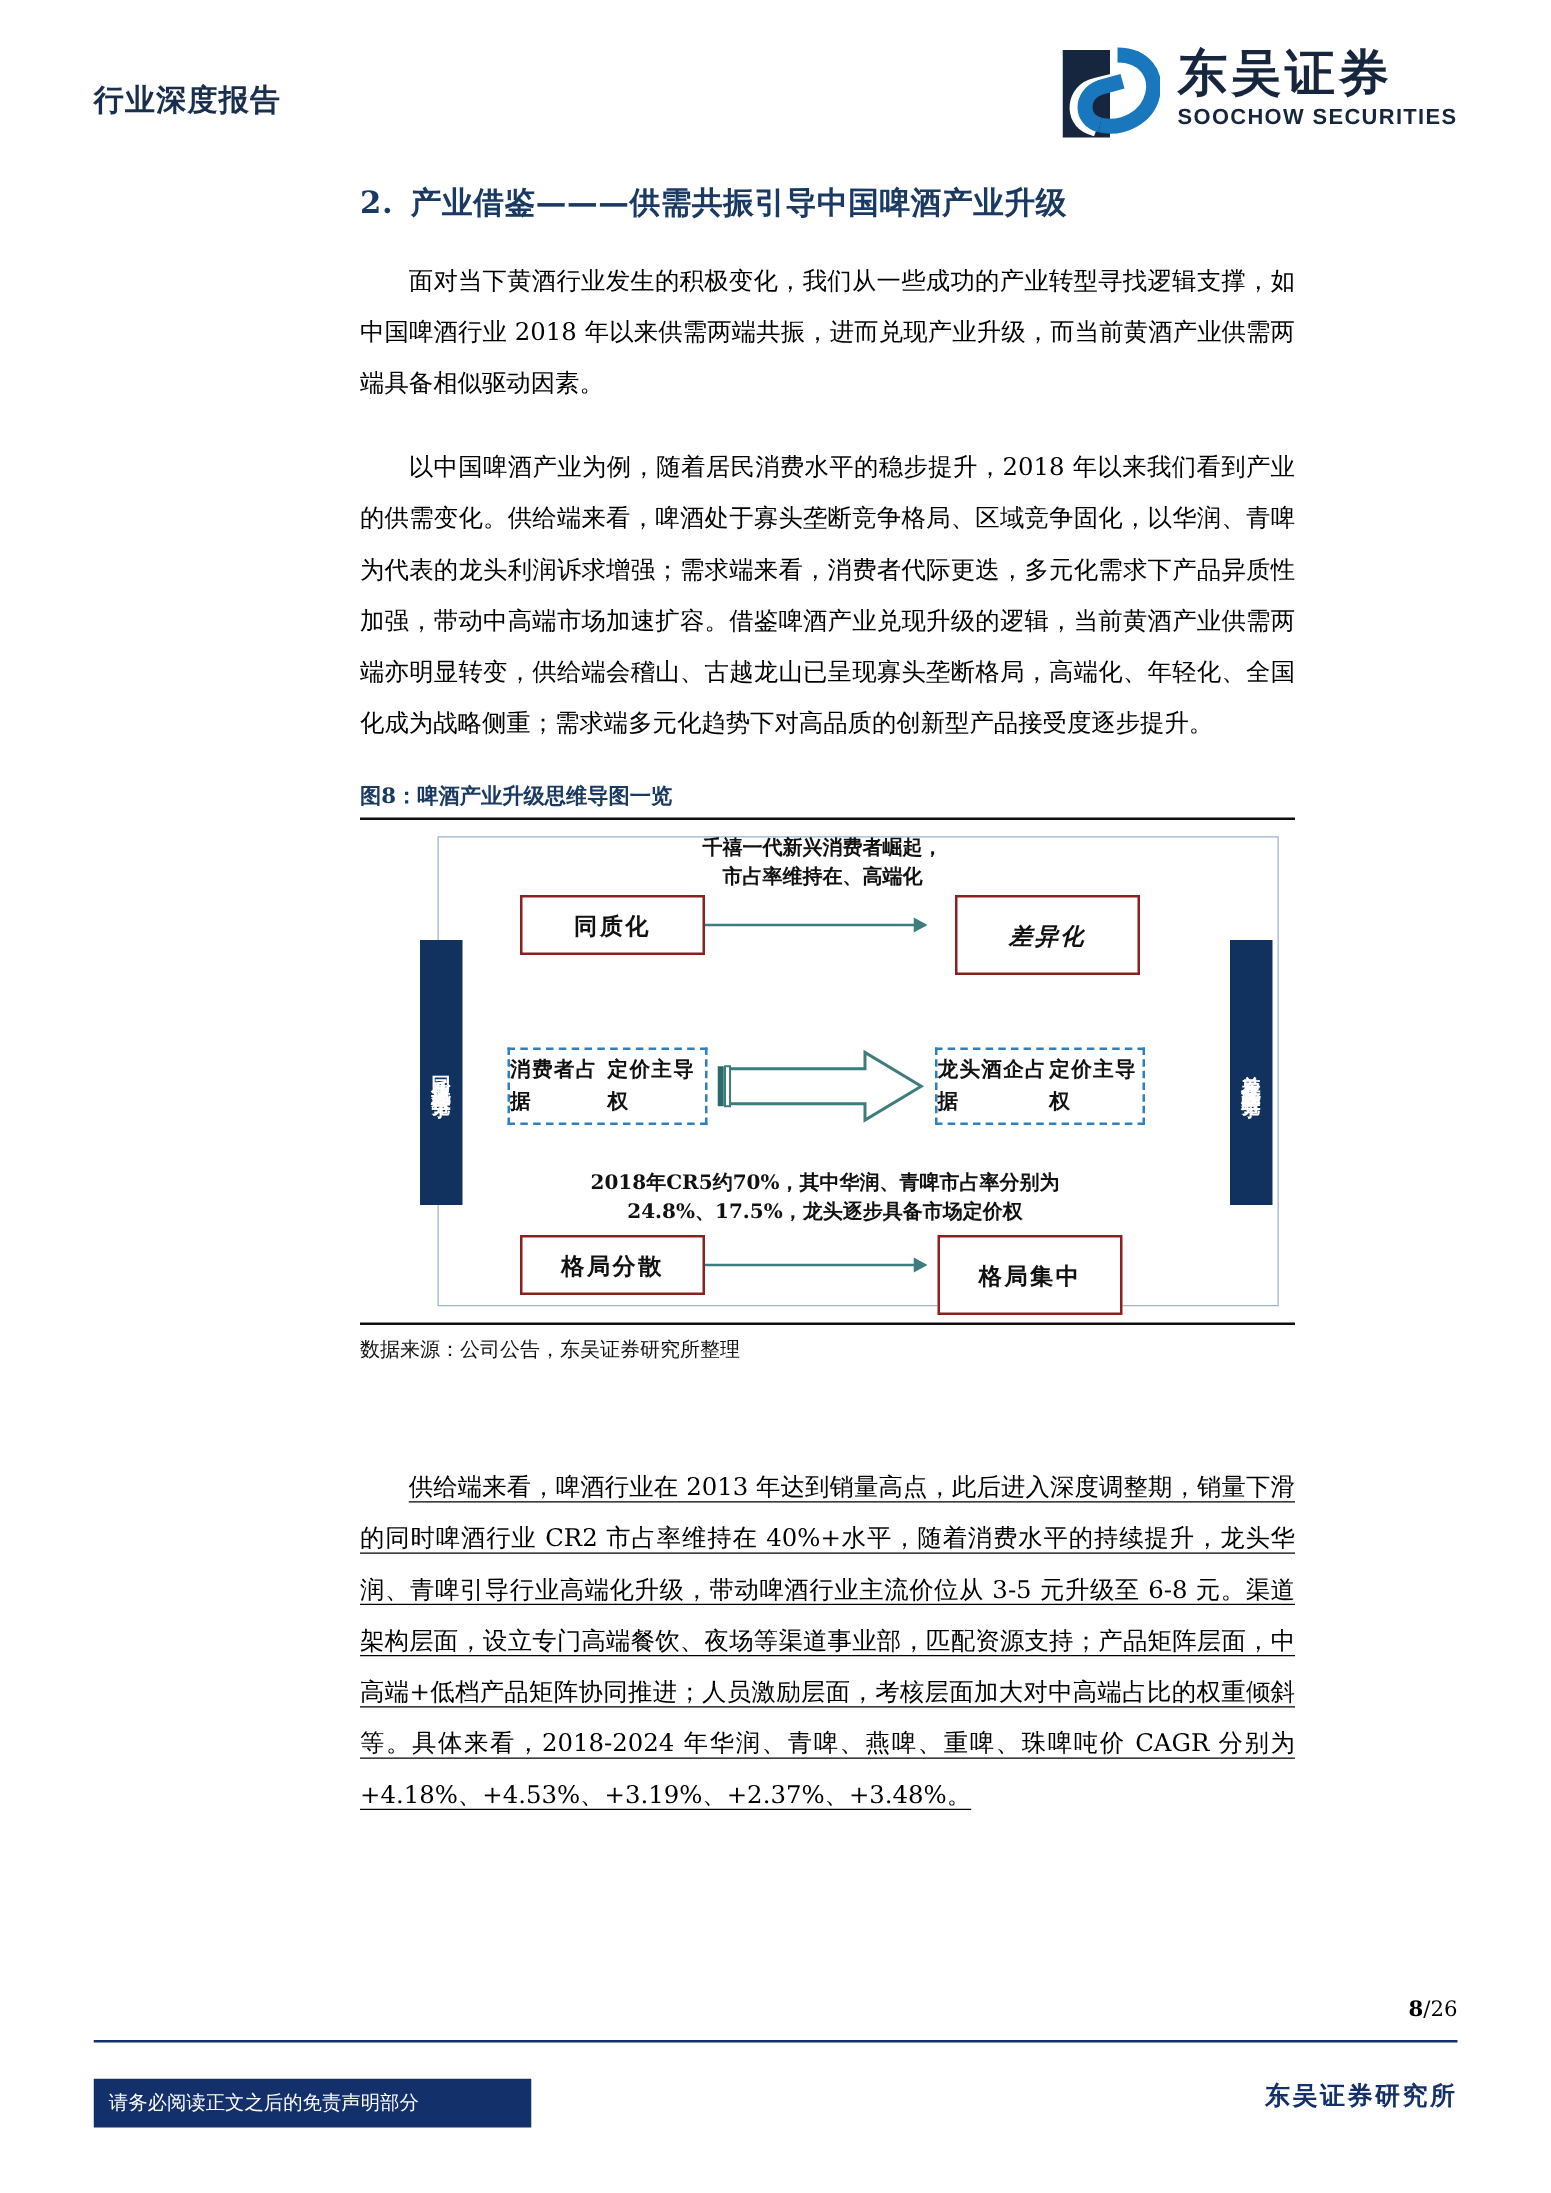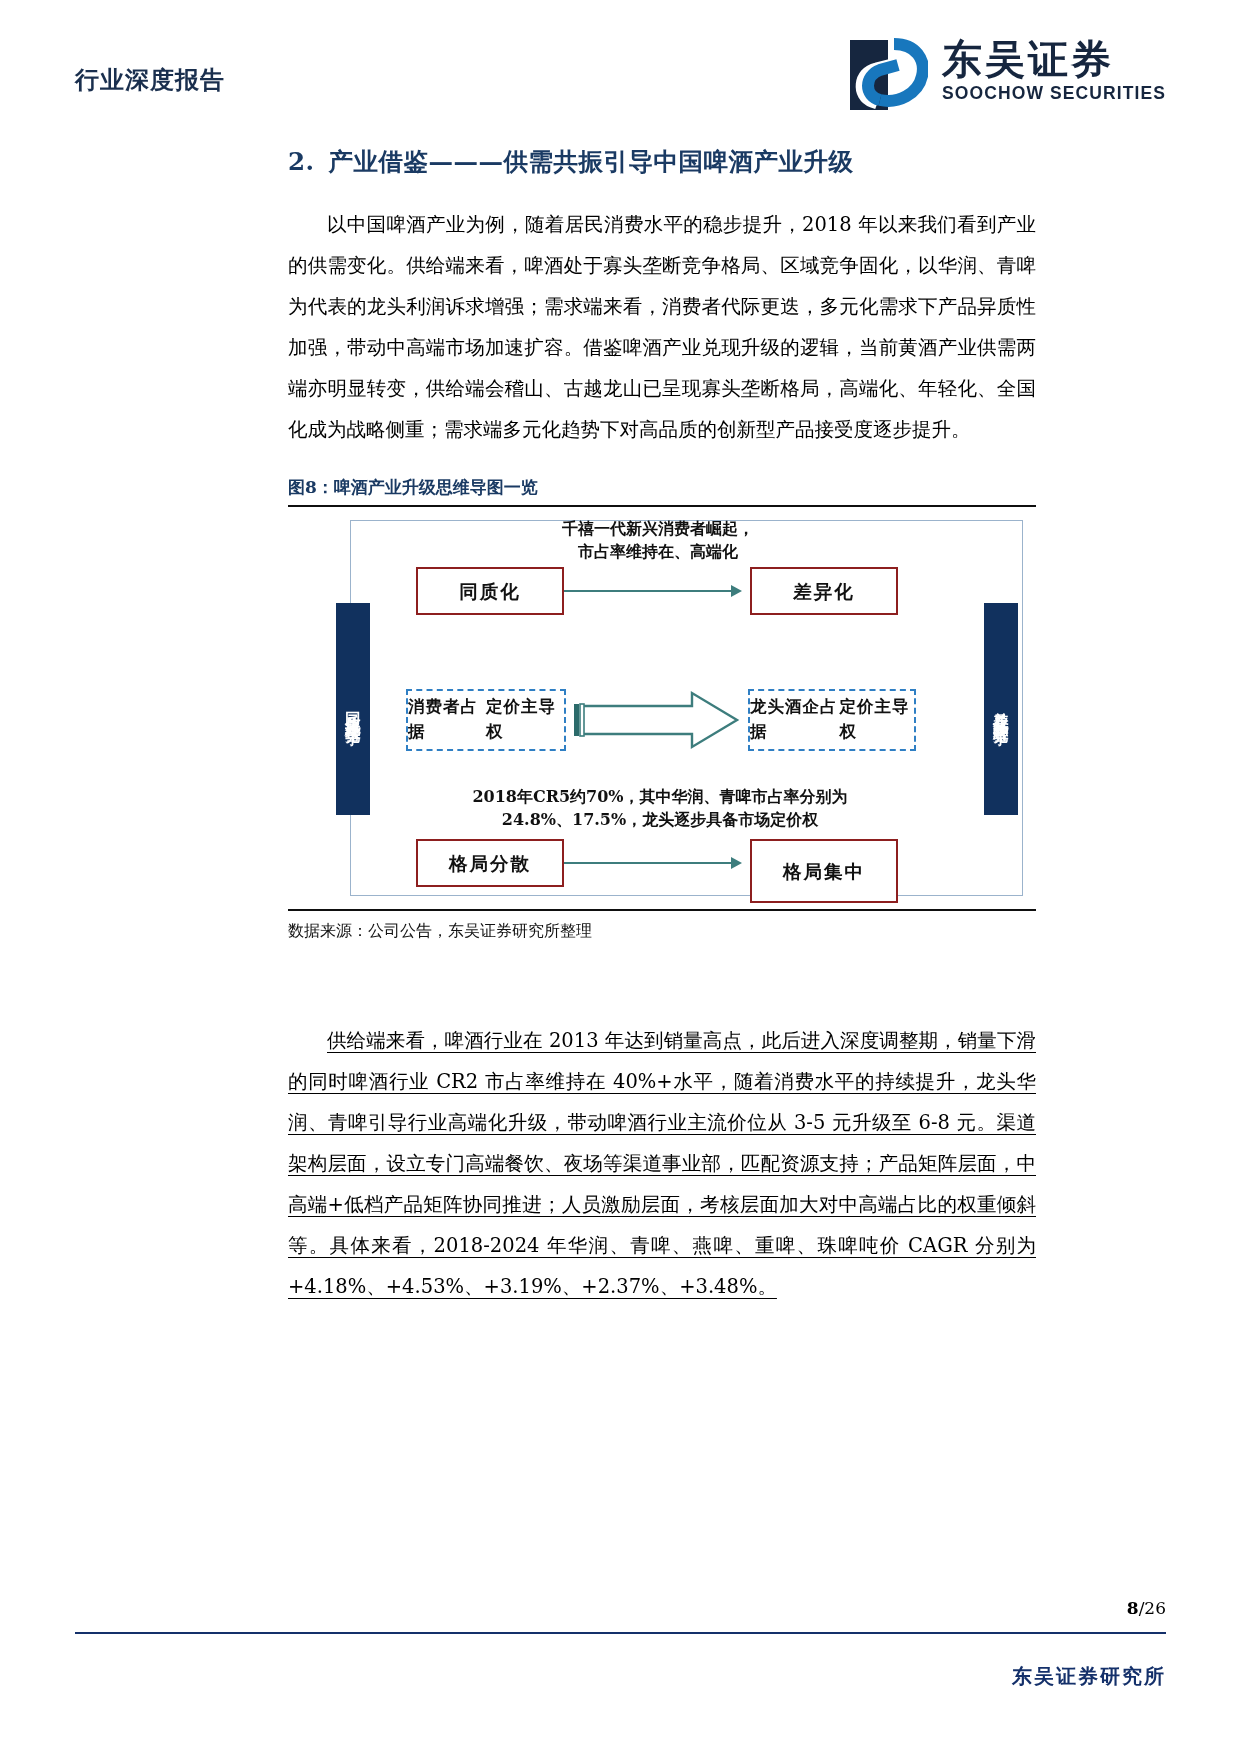--- a/index.html
+++ b/index.html
@@ -289,41 +289,42 @@
       </div>
     </div>
   </div>
 
   <div class="content">
 
     <h2 class="section-title">
       <span class="num">2.</span><span>产业借鉴———供需共振引导中国啤酒产业升级</span>
     </h2>
 
+    <p class="para">面对当下黄酒行业发生的积极变化，我们从一些成功的产业转型寻找逻辑支撑，如中国啤酒行业 2018 年以来供需两端共振，进而兑现产业升级，而当前黄酒产业供需两端具备相似驱动因素。</p>
     <p class="para">以中国啤酒产业为例，随着居民消费水平的稳步提升，2018 年以来我们看到产业的供需变化。供给端来看，啤酒处于寡头垄断竞争格局、区域竞争固化，以华润、青啤为代表的龙头利润诉求增强；需求端来看，消费者代际更迭，多元化需求下产品异质性加强，带动中高端市场加速扩容。借鉴啤酒产业兑现升级的逻辑，当前黄酒产业供需两端亦明显转变，供给端会稽山、古越龙山已呈现寡头垄断格局，高端化、年轻化、全国化成为战略侧重；需求端多元化趋势下对高品质的创新型产品接受度逐步提升。</p>
 
     <div>
       <div class="fig-caption">图8：啤酒产业升级思维导图一览</div>
 
       <div class="fig-box">
         <div class="diagram">
           <div class="diagram-frame"></div>
 
           <div class="vbar vbar-left">同质化规模竞争</div>
 
           <div class="vbar vbar-right">差异化品牌竞争</div>
 
           <div class="note" style="left:210px; top:10px; width:320px;">
             <div>千禧一代新兴消费者崛起，</div>
             <div>市占率维持在、高端化</div>
           </div>
 
           <div class="rbox" style="left:128px; top:60px; width:148px; height:48px;">同质化</div>
           <div class="thin-arrow" style="left:276px; top:83px; width:176px;"></div>
-          <div class="rbox" style="left:462px; top:60px; width:148px; height:48px;">差异化</div>
+          <div class="rbox" style="left:476px; top:60px; width:148px; height:64px;font-style:italic;">差异化</div>
 
           <div class="dbox" style="left:118px; top:182px; width:160px; height:62px;">
             <div>消费者占据</div>
             <div>定价主导权</div>
           </div>
 
           <div style="position:absolute; left:286px; top:183px; width:166px; height:60px;">
             <svg width="166" height="60" viewBox="0 0 166 60" aria-hidden="true">
               <polygon points="8,16 118,16 118,3 163,30 118,57 118,44 8,44" fill="#ffffff" stroke="#3d7d7d" stroke-width="2.4"></polygon>
               <rect x="0" y="14" width="5" height="32" fill="#2c6b6b"></rect>
@@ -350,15 +351,16 @@
       <div class="fig-source">数据来源：公司公告，东吴证券研究所整理</div>
     </div>
 
     <p class="para underlined" style="margin-top:78px;">供给端来看，啤酒行业在 2013 年达到销量高点，此后进入深度调整期，销量下滑的同时啤酒行业 CR2 市占率维持在 40%+水平，随着消费水平的持续提升，龙头华润、青啤引导行业高端化升级，带动啤酒行业主流价位从 3-5 元升级至 6-8 元。渠道架构层面，设立专门高端餐饮、夜场等渠道事业部，匹配资源支持；产品矩阵层面，中高端+低档产品矩阵协同推进；人员激励层面，考核层面加大对中高端占比的权重倾斜等。具体来看，2018-2024 年华润、青啤、燕啤、重啤、珠啤吨价 CAGR 分别为+4.18%、+4.53%、+3.19%、+2.37%、+3.48%。</p>
   </div>
 
   <div class="page-num">
     <b>8</b><span>/</span><span>26</span>
   </div>
   <div class="footer-rule"></div>
+  <div class="footer-disc">请务必阅读正文之后的免责声明部分</div>
   <div class="footer-firm">东吴证券研究所</div>
 
 </div>
 
 </body></html>

